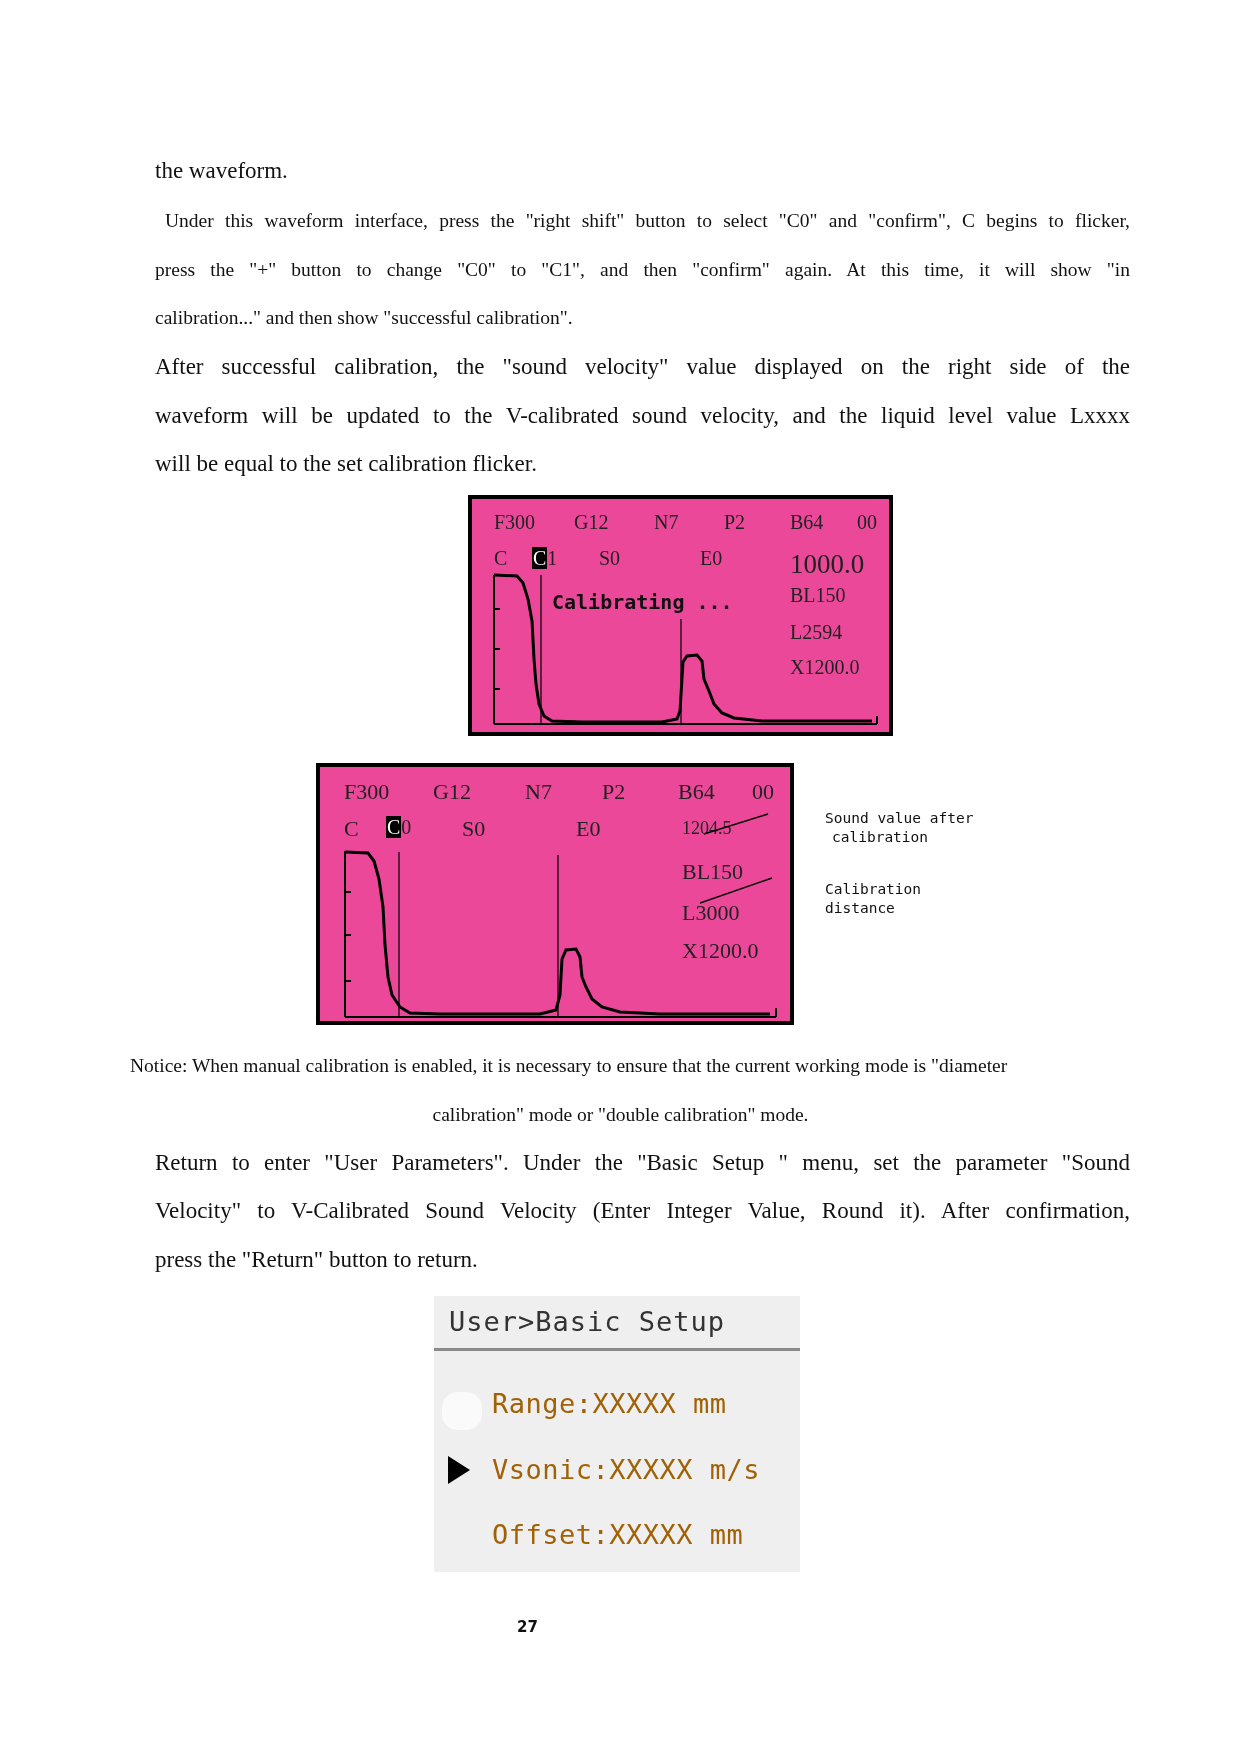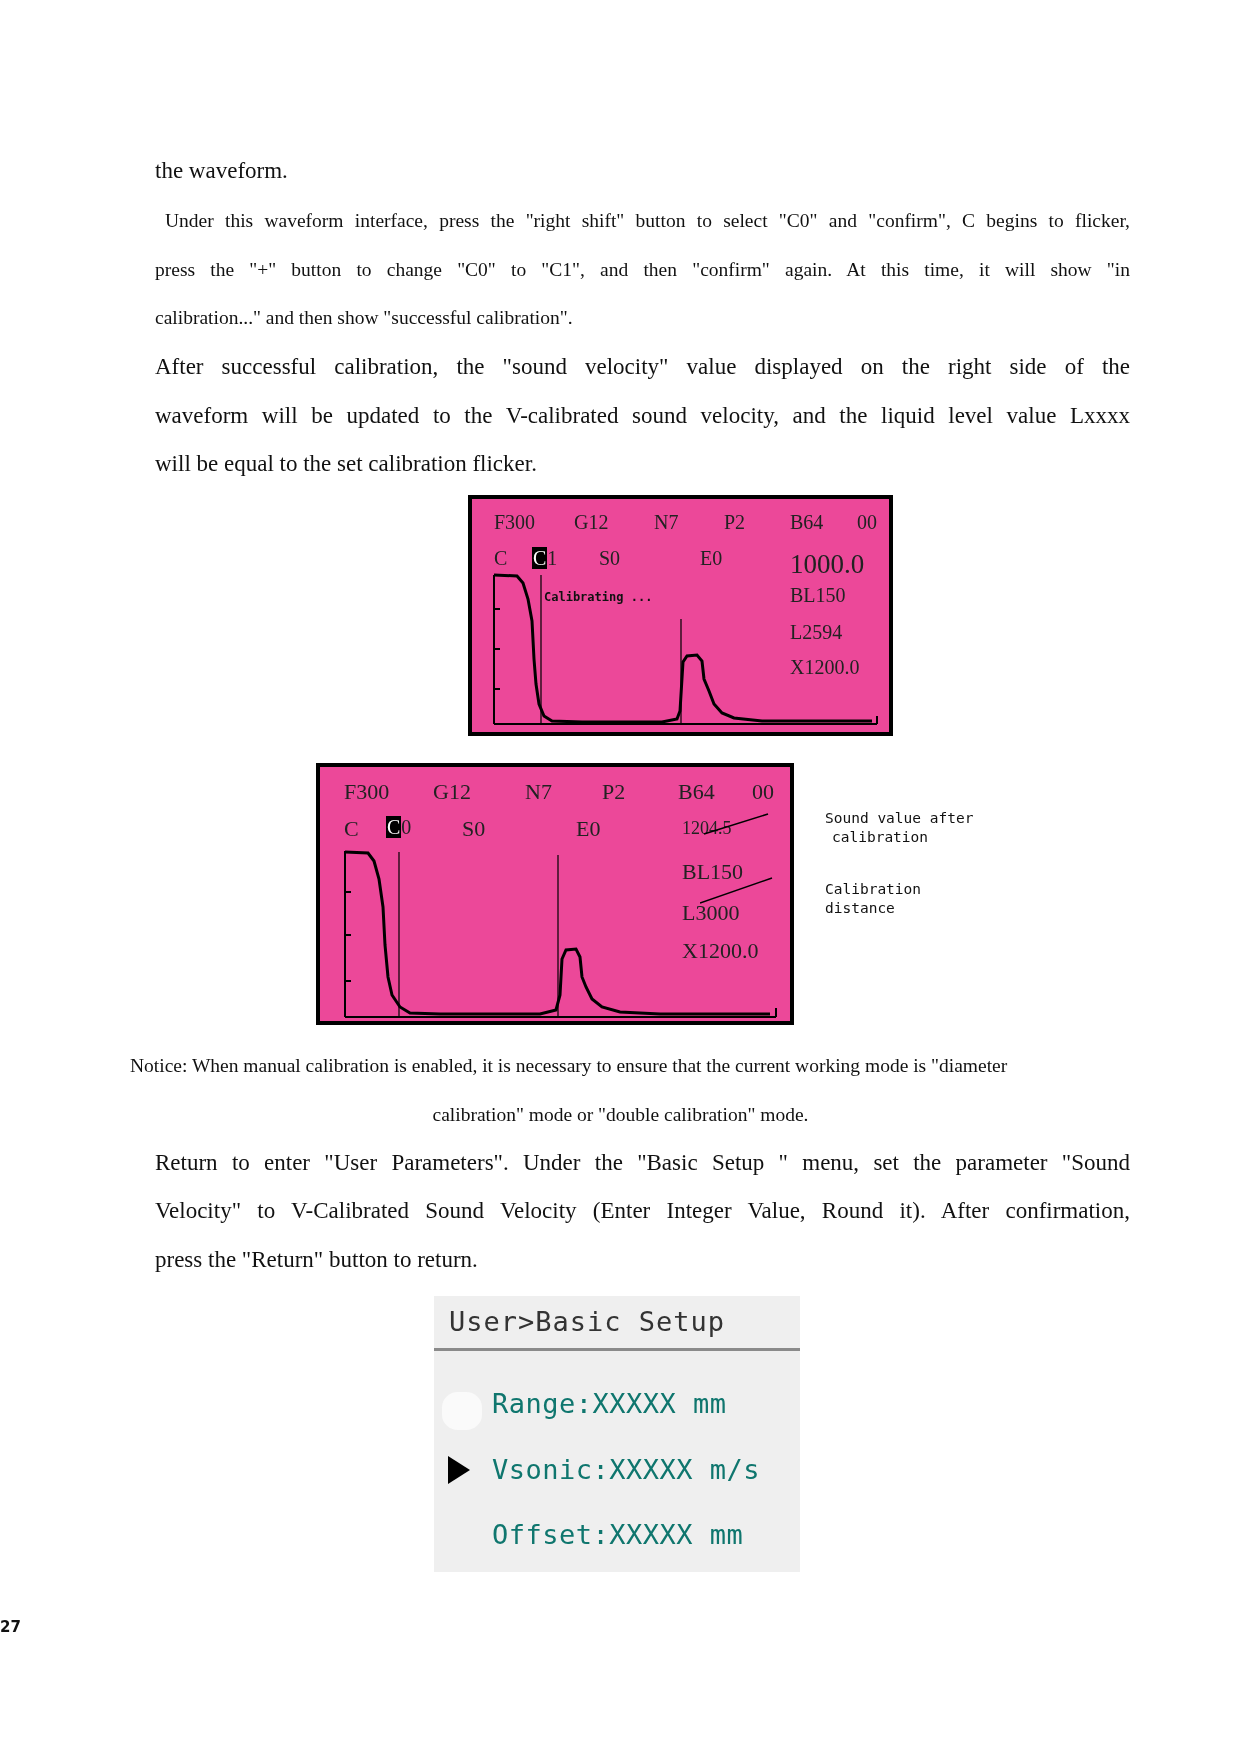--- a/index.html
+++ b/index.html
@@ -18,25 +18,25 @@
   .lcd .mono { font-family:"DejaVu Sans Mono", monospace; font-weight:bold; color:#111; }
   .cursor { background:#000; color:#fff; padding:0 1px; }
   .lcd svg { position:absolute; left:0; top:0; }
 
   .annot { position:absolute; font-family:"DejaVu Sans Mono", monospace; font-size:14.5px; color:#111; line-height:19px; white-space:nowrap; }
 
   
   .menu { position:absolute; left:434px; top:1296px; width:366px; height:276px; background:#efefef; }
   .menu .title { position:absolute; left:15px; top:10px; font-family:"DejaVu Sans Mono", monospace; font-size:27px; color:#333; letter-spacing:1px; }
   .menu .rule { position:absolute; left:0; right:0; top:52px; height:3px; background:#8a8a8a; }
-  .menu .item { position:absolute; left:58px; font-family:"DejaVu Sans Mono", monospace; font-size:27px; color:#0f766e; letter-spacing:0.5px; }
+  .menu .item { position:absolute; left:58px; font-family:"DejaVu Sans Mono", monospace; font-size:27px; color:#a16207; letter-spacing:0.5px; }
   .menu .arrow { position:absolute; left:14px; width:0; height:0; border-top:14px solid transparent; border-bottom:14px solid transparent; border-left:22px solid #000; }
   .menu .blob { position:absolute; left:8px; top:96px; width:40px; height:38px; background:#fafafa; border-radius:40%; }
 
-  .pagenum { position:absolute; left:0; width:1055px; top:1618px; font-family:"DejaVu Sans", sans-serif; font-weight:bold; font-size:15px; }
+  .pagenum { position:absolute; left:0; width:1055px; top:1618px; text-align:center; font-family:"DejaVu Sans", sans-serif; font-weight:bold; font-size:15px; }
 </style>
 </head>
 <body>
 
 <div class="p-line big" style="top:158px;">the waveform.</div>
 
 <div class="p-line small justify" style="top:210px; left:165px; width:965px;">Under this waveform interface, press the "right shift" button to select "C0" and "confirm", C begins to flicker,</div>
 <div class="p-line small justify" style="top:259px;">press the "+" button to change "C0" to "C1", and then "confirm" again. At this time, it will show "in</div>
 <div class="p-line small" style="top:307px;">calibration..." and then show "successful calibration".</div>
 
@@ -55,21 +55,21 @@
   <span class="t" style="left:22px; top:48px; font-size:20px;">C</span>
   <span class="t" style="left:60px; top:48px; font-size:20px;"><span class="cursor">C</span><span>1</span></span>
   <span class="t" style="left:127px; top:48px; font-size:20px;">S0</span>
   <span class="t" style="left:228px; top:48px; font-size:20px;">E0</span>
 
   <span class="t" style="left:318px; top:50px; font-size:27px;">1000.0</span>
   <span class="t" style="left:318px; top:85px; font-size:20px;">BL150</span>
   <span class="t" style="left:318px; top:122px; font-size:20px;">L2594</span>
   <span class="t" style="left:318px; top:157px; font-size:20px;">X1200.0</span>
 
-  <span class="t mono" style="left:72px; top:91px; font-size:12px;">Calibrating ...</span>
+  <span class="t mono" style="left:80px; top:91px; font-size:20px;">Calibrating ...</span>
 
   <svg width="425" height="241" viewBox="0 0 425 241">
     <line x1="22" y1="76" x2="22" y2="225" stroke="#000" stroke-width="2"></line>
     <line x1="22" y1="225" x2="405" y2="225" stroke="#000" stroke-width="2"></line>
     <line x1="405" y1="217" x2="405" y2="225" stroke="#000" stroke-width="2"></line>
     <line x1="22" y1="110" x2="28" y2="110" stroke="#000" stroke-width="2"></line>
     <line x1="22" y1="150" x2="28" y2="150" stroke="#000" stroke-width="2"></line>
     <line x1="22" y1="190" x2="28" y2="190" stroke="#000" stroke-width="2"></line>
     <line x1="69" y1="76" x2="69" y2="225" stroke="#000" stroke-width="1.2"></line>
     <line x1="209" y1="120" x2="209" y2="225" stroke="#000" stroke-width="1.2"></line>

